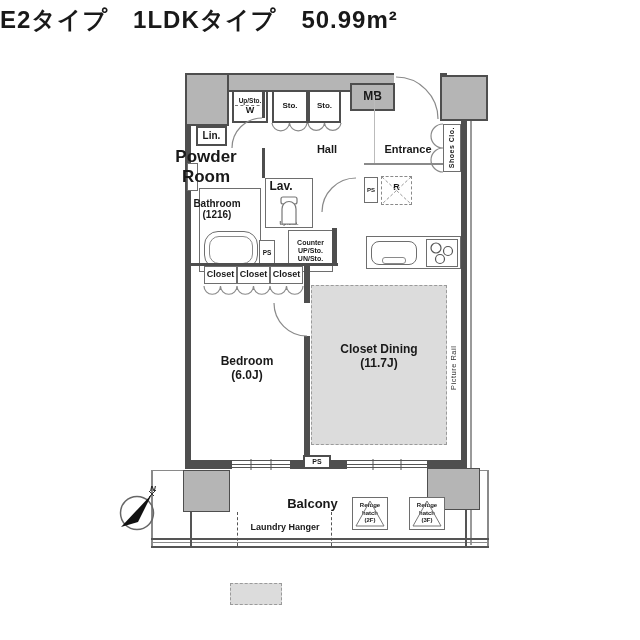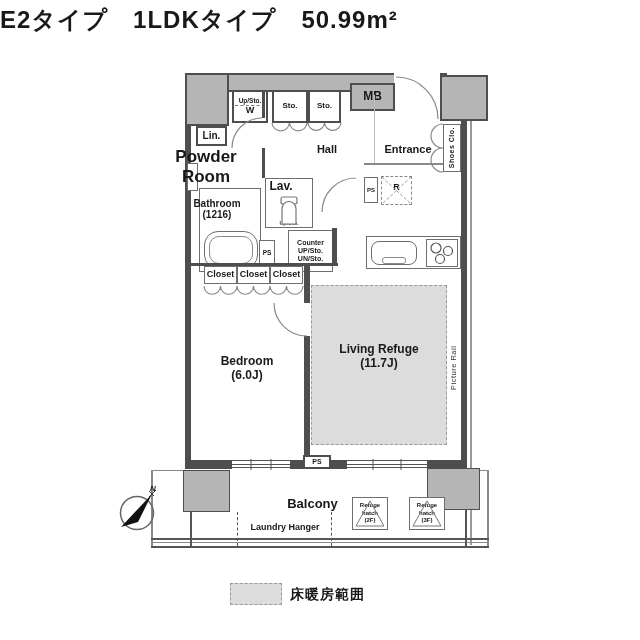--- a/index.html
+++ b/index.html
@@ -120,21 +120,21 @@
     </div>
   <div class="tbox" style="left:270px;top:266px;width:33px;height:18px">
       <span style="font-size:9px">Closet</span>
     </div>
   <div class="wall" style="left:304px;top:263px;width:6px;height:40px"></div>
   <div class="wall" style="left:304px;top:336px;width:6px;height:126px"></div>
   <div class="lbl" style="left:207px;top:352px;width:80px;height:34px;font-size:12px">Bedroom
 (6.0J)</div>
 
   <div class="abs heat" style="left:311px;top:285px;width:136px;height:160px"></div>
-  <div class="lbl" style="left:329px;top:341px;width:100px;height:32px;font-size:12px">Living Refuge
+  <div class="lbl" style="left:329px;top:341px;width:100px;height:32px;font-size:12px">Closet Dining
 (11.7J)</div>
   <div class="lbl vtext" style="left:449px;top:325px;width:11px;height:85px;font-size:7.5px;font-weight:normal;color:#333">Picture Rail</div>
 
   <div class="thin" style="left:151px;top:470px;width:1.5px;height:78px"></div>
   <div class="thin" style="left:487px;top:470px;width:1.5px;height:78px"></div>
   <div class="thin" style="left:151px;top:470px;width:34px;height:1px"></div>
   <div class="thin" style="left:467px;top:470px;width:21px;height:1px"></div>
   <div class="grayfill" style="left:183px;top:470px;width:47px;height:42px"></div>
   <div class="grayfill" style="left:427px;top:468px;width:53px;height:42px"></div>
   <div class="box" style="left:303px;top:455px;width:28px;height:14px">
@@ -154,21 +154,20 @@
   <div class="lbl" style="left:240px;top:521px;width:90px;height:12px;font-size:9px">Laundry Hanger</div>
   <div class="thin" style="left:151px;top:538px;width:338px;height:1.5px;background:#555"></div>
   <div class="thin" style="left:151px;top:542px;width:338px;height:1px"></div>
   <div class="thin" style="left:151px;top:546px;width:338px;height:1.5px;background:#555"></div>
   <div class="thin" style="left:190px;top:512px;width:2px;height:35px;background:#555"></div>
   <div class="thin" style="left:465px;top:510px;width:2px;height:37px;background:#555"></div>
 
   <div class="lbl" style="left:147px;top:484px;width:12px;height:10px;font-size:8px;font-style:italic">N</div>
 
   <div class="abs heat" style="left:230px;top:583px;width:52px;height:22px"></div>
-  <div class="lbl" style="left:290px;top:585px;width:110px;height:18px;font-size:14px;justify-content:flex-start;letter-spacing:1px">床暖房範囲</div>
 
   <svg width="640" height="640" viewBox="0 0 640 640">
     <g fill="none" stroke="#8a8a8a" stroke-width="1.2">
       <path d="M396,77 A42,42 0 0 1 438,119"></path>
       <path d="M262,118 A30,30 0 0 0 232,148"></path>
       <path d="M322,212 A34,34 0 0 1 356,178"></path>
       <path d="M274,303 A33,33 0 0 0 307,336"></path>
       <path d="M443,124 A12,12 0 0 0 443,148 M443,148 A12,12 0 0 0 443,172"></path>
       <path d="M272,123 A8.8,8.8 0 0 0 289.5,123 M289.5,123 A8.8,8.8 0 0 0 307,123 M308,123 A8.3,8.3 0 0 0 324.5,123 M324.5,123 A8.3,8.3 0 0 0 341,123"></path>
       <path d="M204,286 A8.2,8.2 0 0 0 220.5,286 M220.5,286 A8.2,8.2 0 0 0 237,286 M237,286 A8.2,8.2 0 0 0 253.5,286 M253.5,286 A8.2,8.2 0 0 0 270,286 M270,286 A8.2,8.2 0 0 0 286.5,286 M286.5,286 A8.2,8.2 0 0 0 303,286"></path>

